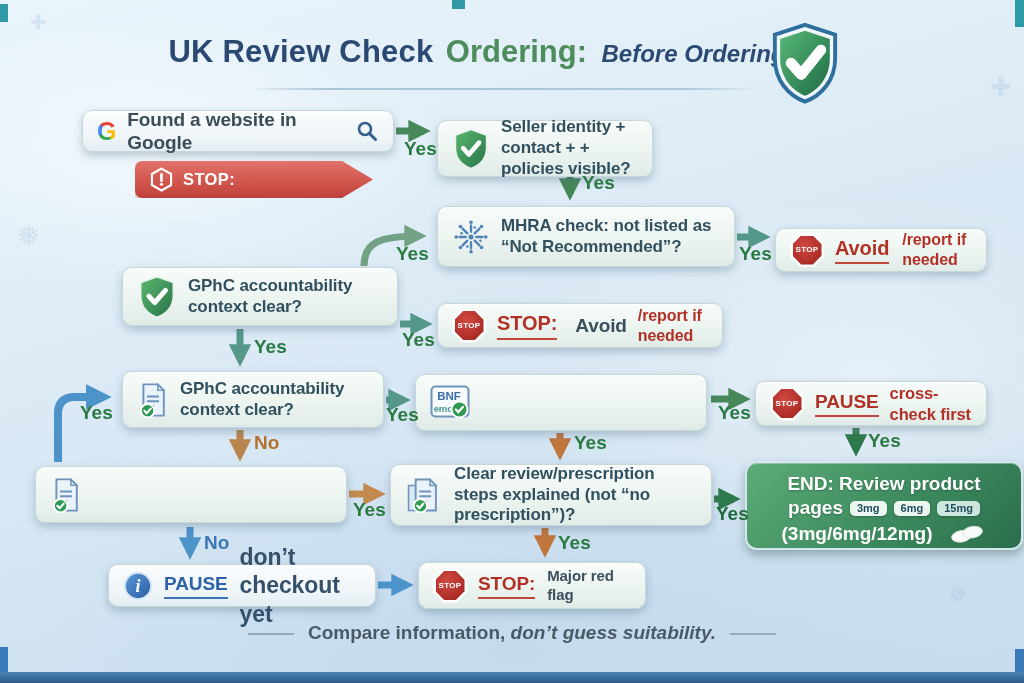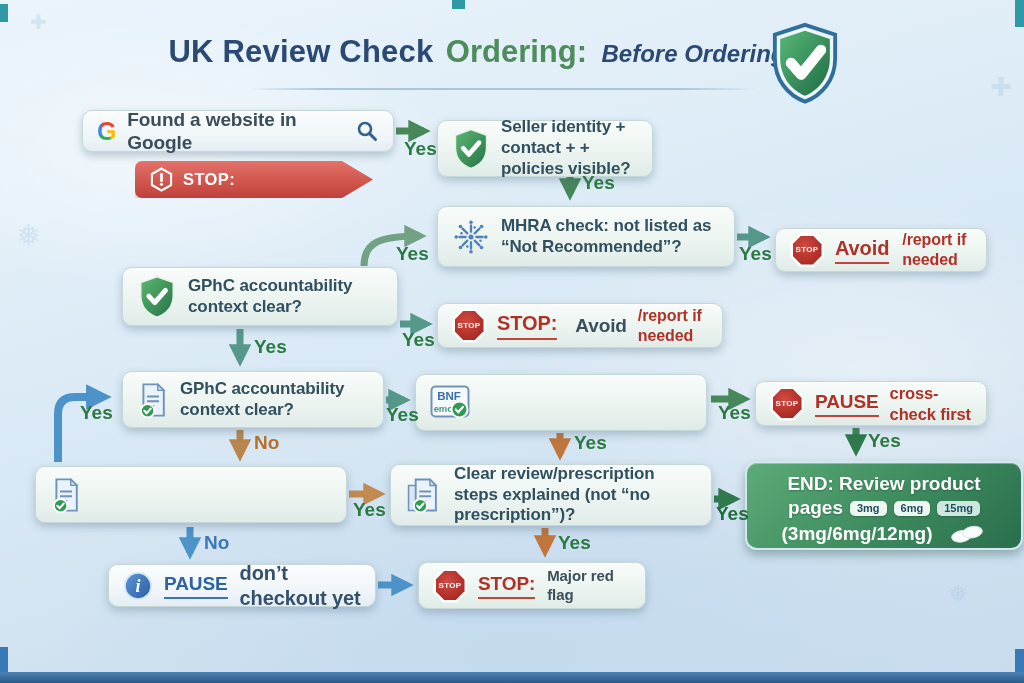--- a/index.html
+++ b/index.html
@@ -328,21 +328,21 @@
       <defs>
           <linearGradient id="infog" x1="0" y1="0" x2="1" y2="1">
             <stop offset="0" stop-color="#5a98d4"></stop>
             <stop offset="1" stop-color="#2b5ca4"></stop>
           </linearGradient>
         </defs>
       <circle cx="16" cy="16" r="14" fill="url(#infog)" stroke="#d5e6f4" stroke-width="2"></circle>
       <text x="16" y="22.5" font-size="19" font-weight="bold" font-style="italic" fill="#ffffff" text-anchor="middle" font-family="Liberation Serif, serif">i</text>
     </svg>
     <span class="blue-label">PAUSE</span>
-    <span class="dark-text" style="margin-left:1px;font-weight:600;font-size:20px;">don’t checkout yet</span>
+    <span class="dark-text" style="margin-left:1px;font-weight:600;font-size:23px;">don’t checkout yet</span>
   </div>
 
   <div class="box" style="left:418px;top:562px;width:228px;height:47px;">
     <div class="octa">
         <div class="octa-in">
           <span>STOP</span>
         </div>
       </div>
     <span class="red-label" style="font-size:19px;">STOP:</span>
     <span class="dark-mid" style="margin-left:1px;font-weight:600;font-size:15px;">Major red flag</span>
@@ -358,20 +358,23 @@
   <div class="elabel lgreen" style="left:718px;top:402px;">Yes</div>
   <div class="elabel lgreen" style="left:868px;top:430px;">Yes</div>
   <div class="elabel lgreen" style="left:574px;top:432px;">Yes</div>
   <div class="elabel lorange" style="left:254px;top:432px;">No</div>
   <div class="elabel lgreen" style="left:80px;top:402px;">Yes</div>
   <div class="elabel lgreen" style="left:353px;top:499px;">Yes</div>
   <div class="elabel ldgreen" style="left:716px;top:503px;">Yes</div>
   <div class="elabel lgreen" style="left:558px;top:532px;">Yes</div>
   <div class="elabel lblue" style="left:204px;top:532px;">No</div>
 
+  <div class="footer">
+    <span class="dash"></span><span>Compare information,</span> <span class="it">don’t guess suitability.</span><span class="dash"></span>
+  </div>
 
   <div class="csq" style="left:0;top:4px;width:8px;height:18px;background:#2f9aa6;"></div>
   <div class="csq" style="left:452px;top:0;width:13px;height:9px;background:#2f9aa6;"></div>
   <div class="csq" style="right:0;top:0;width:9px;height:27px;background:#2f9aa6;"></div>
   <div class="csq" style="left:0;bottom:10px;width:8px;height:26px;background:#3a79b8;"></div>
   <div class="csq" style="right:0;bottom:11px;width:9px;height:23px;background:#3a79b8;"></div>
   <div class="bottom-bar"></div>
 
 </div>
 

